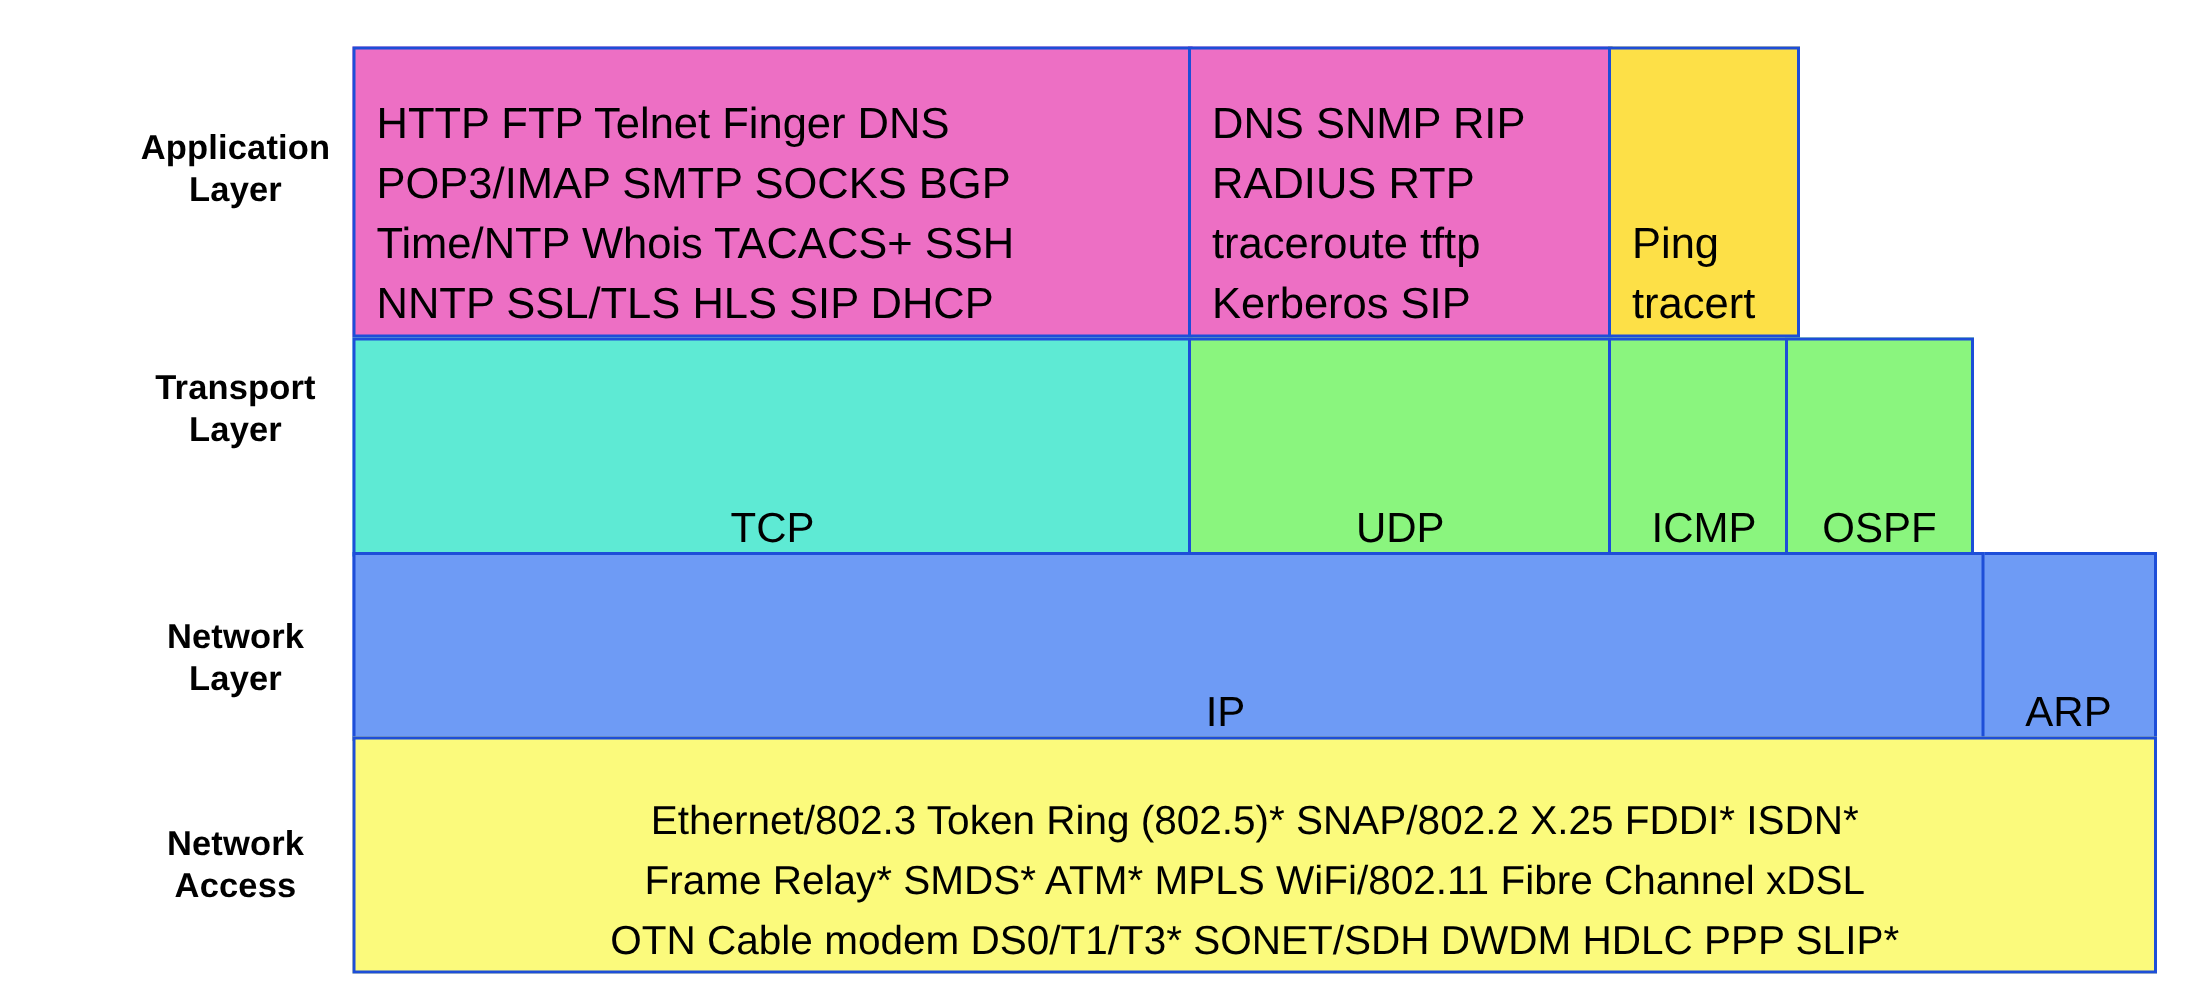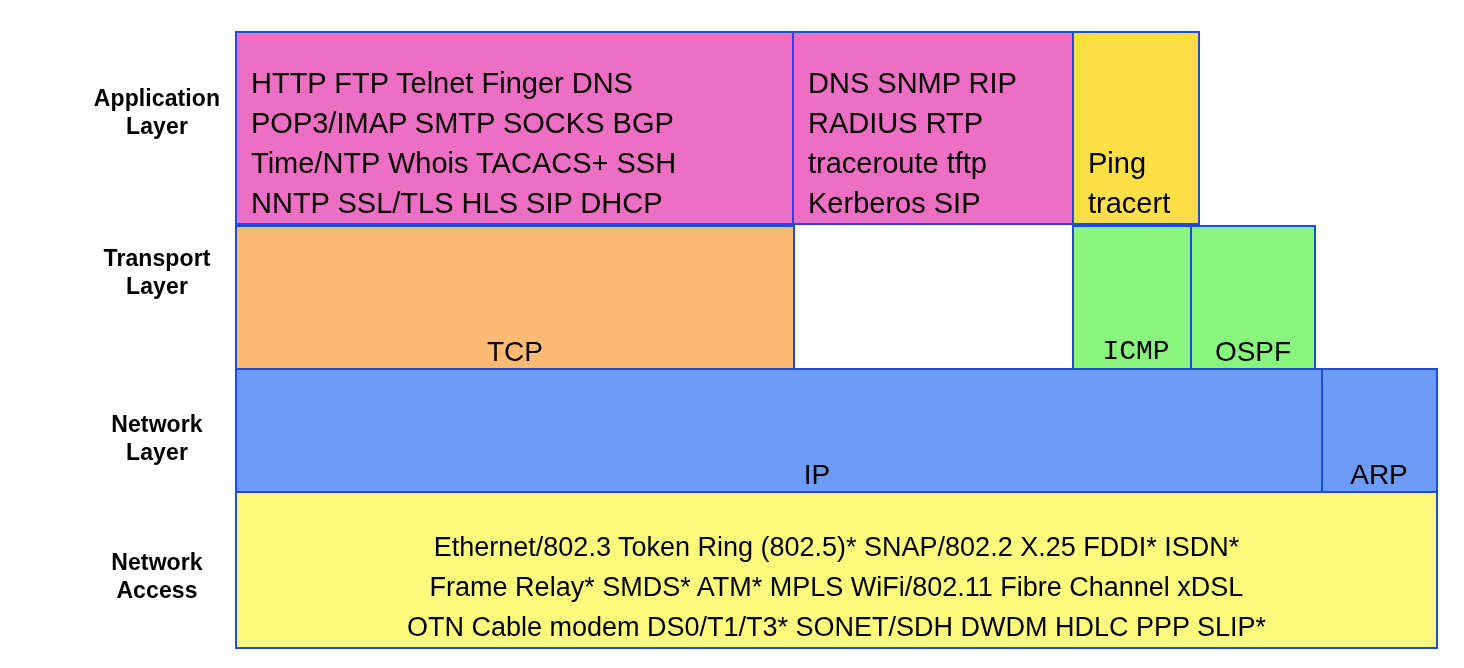--- a/index.html
+++ b/index.html
@@ -110,26 +110,29 @@
 RADIUS  RTP
 traceroute  tftp
 Kerberos  SIP</div>
   </div>
 
   <div class="cell app" style="left:1072px; top:31px; width:128px; height:194px; background:#fde047;">
     <div class="cell-text">Ping
 tracert</div>
   </div>
 
-  <div class="cell single" style="left:235px; top:225px; width:560px; height:146px; background:#fdba74;">
+  <div class="cell single" style="left:235px; top:225px; width:560px; height:146px; background:#5eead4;">
     <div class="cell-text">TCP</div>
   </div>
 
+  <div class="cell single" style="left:792px; top:225px; width:283px; height:146px; background:#8AF57E;">
+    <div class="cell-text">UDP</div>
+  </div>
 
-  <div class="cell single" style="left:1072px; top:225px; width:128px; height:146px; background:#8AF57E;font-family:Liberation Mono, monospace;">
+  <div class="cell single" style="left:1072px; top:225px; width:128px; height:146px; background:#8AF57E;">
     <div class="cell-text">ICMP</div>
   </div>
 
   <div class="cell single" style="left:1190px; top:225px; width:126px; height:146px; background:#8AF57E;">
     <div class="cell-text">OSPF</div>
   </div>
 
   <div class="cell single" style="left:1320px; top:368px; width:118px; height:126px; background:#6E9BF5;">
     <div class="cell-text">ARP</div>
   </div>

